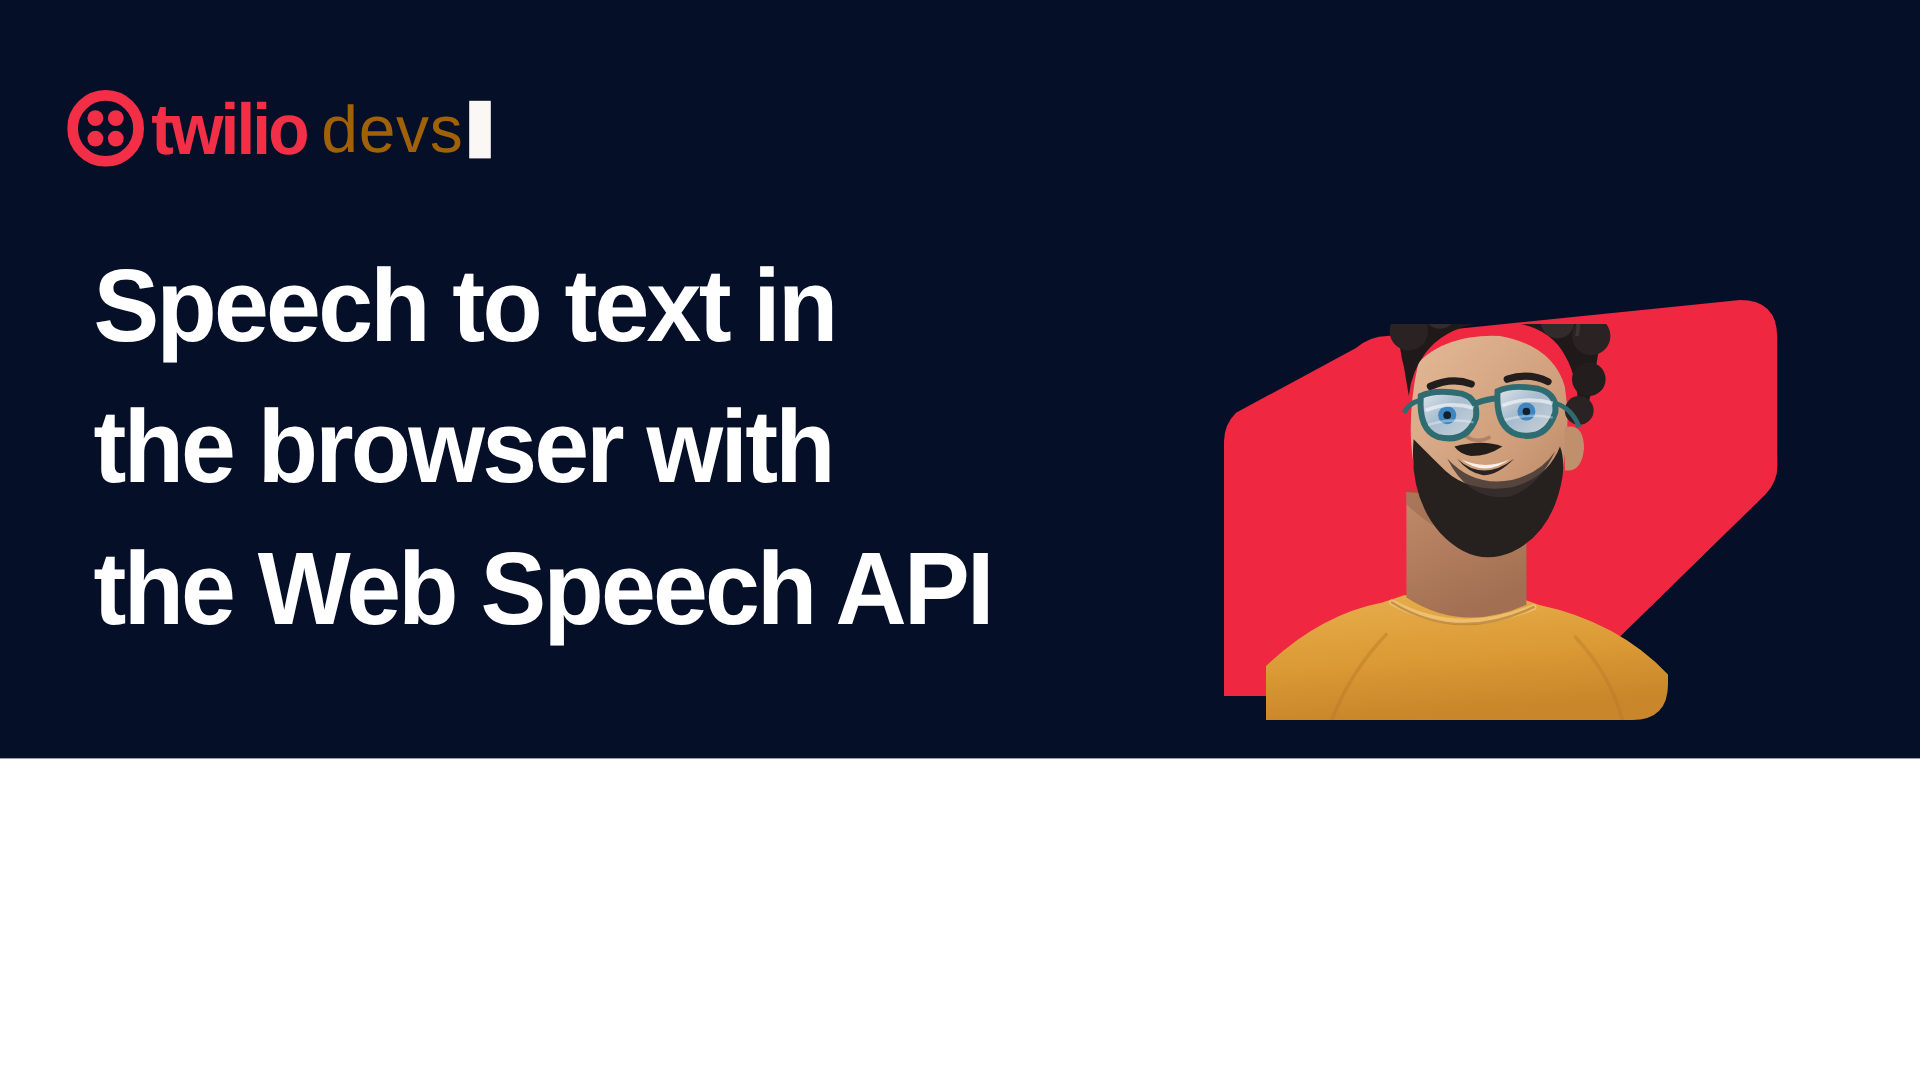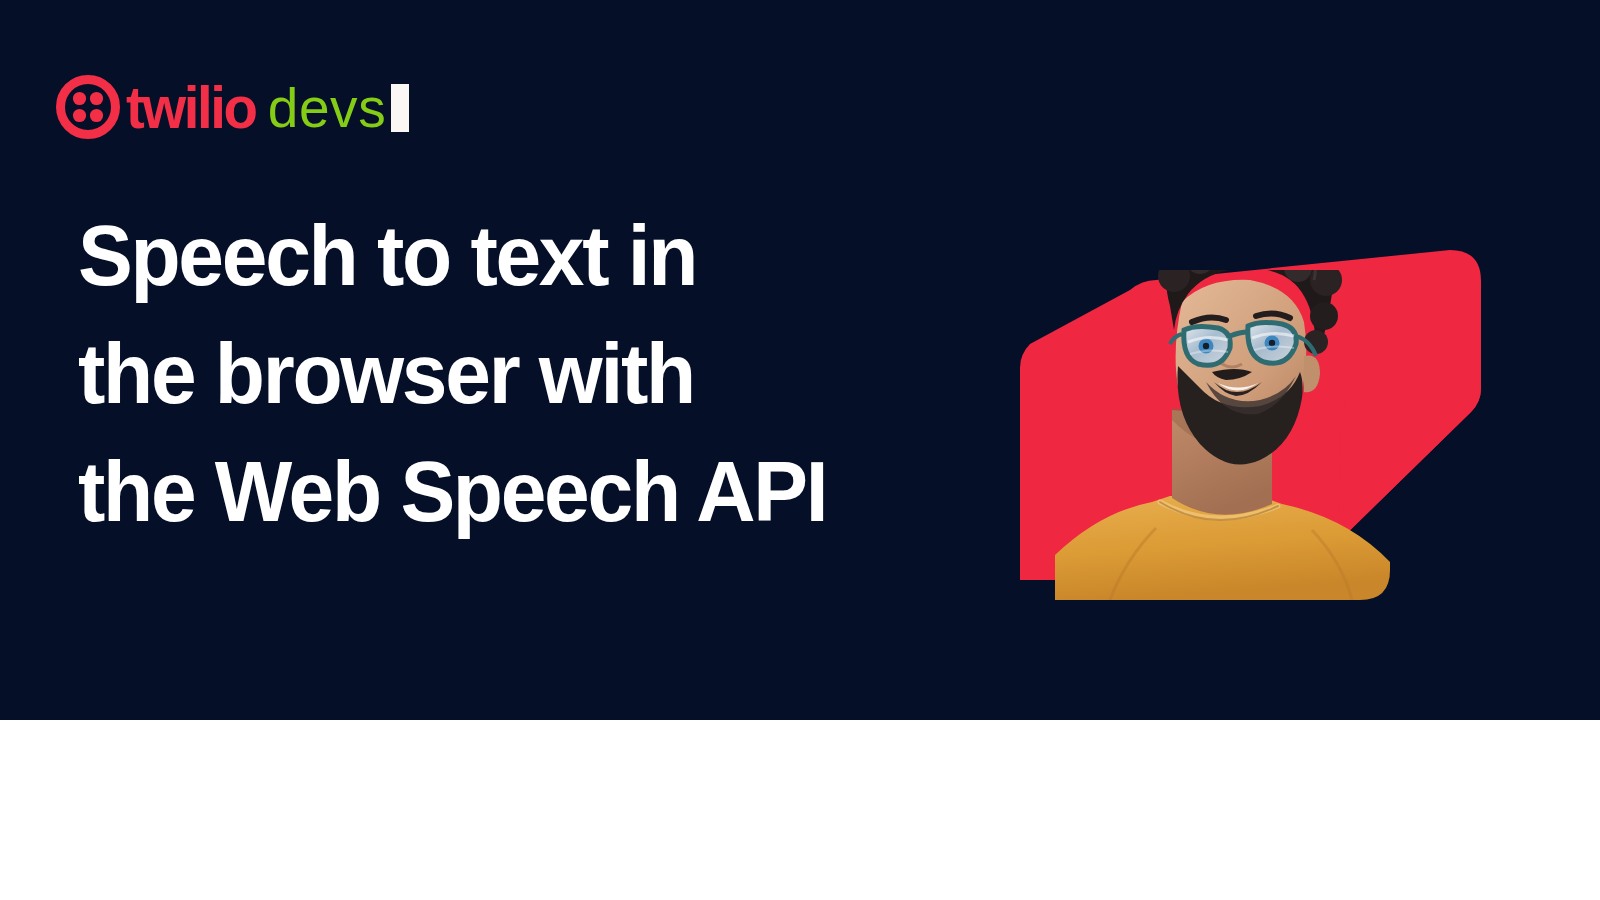--- a/index.html
+++ b/index.html
@@ -9,21 +9,21 @@
   body {
     width: 1600px;
     height: 900px;
     overflow: hidden;
     font-family: "Liberation Sans", sans-serif;
   }
 
   .slide {
     position: relative;
     width: 1600px;
-    height: 720px;
+    height: 632px;
     background: #050F28;
     overflow: hidden;
   }
 
   
   .brand {
     position: absolute;
     left: 56px;
     top: 74px;
     height: 66px;
@@ -49,21 +49,21 @@
     transform-origin: left center;
     position: relative;
     top: 1px;
   }
   .brand-devs {
     font-family: "Liberation Sans", sans-serif;
     font-weight: 400;
     font-size: 55px;
     letter-spacing: 0.6px;
     line-height: 1;
-    color: #84cc16;
+    color: #a16207;
     margin-left: 4px;
     position: relative;
     top: 1px;
     text-align: right;
   }
   .brand-caret {
     width: 18px;
     height: 48px;
     background: #FAF7F4;
     margin-left: 5px;

